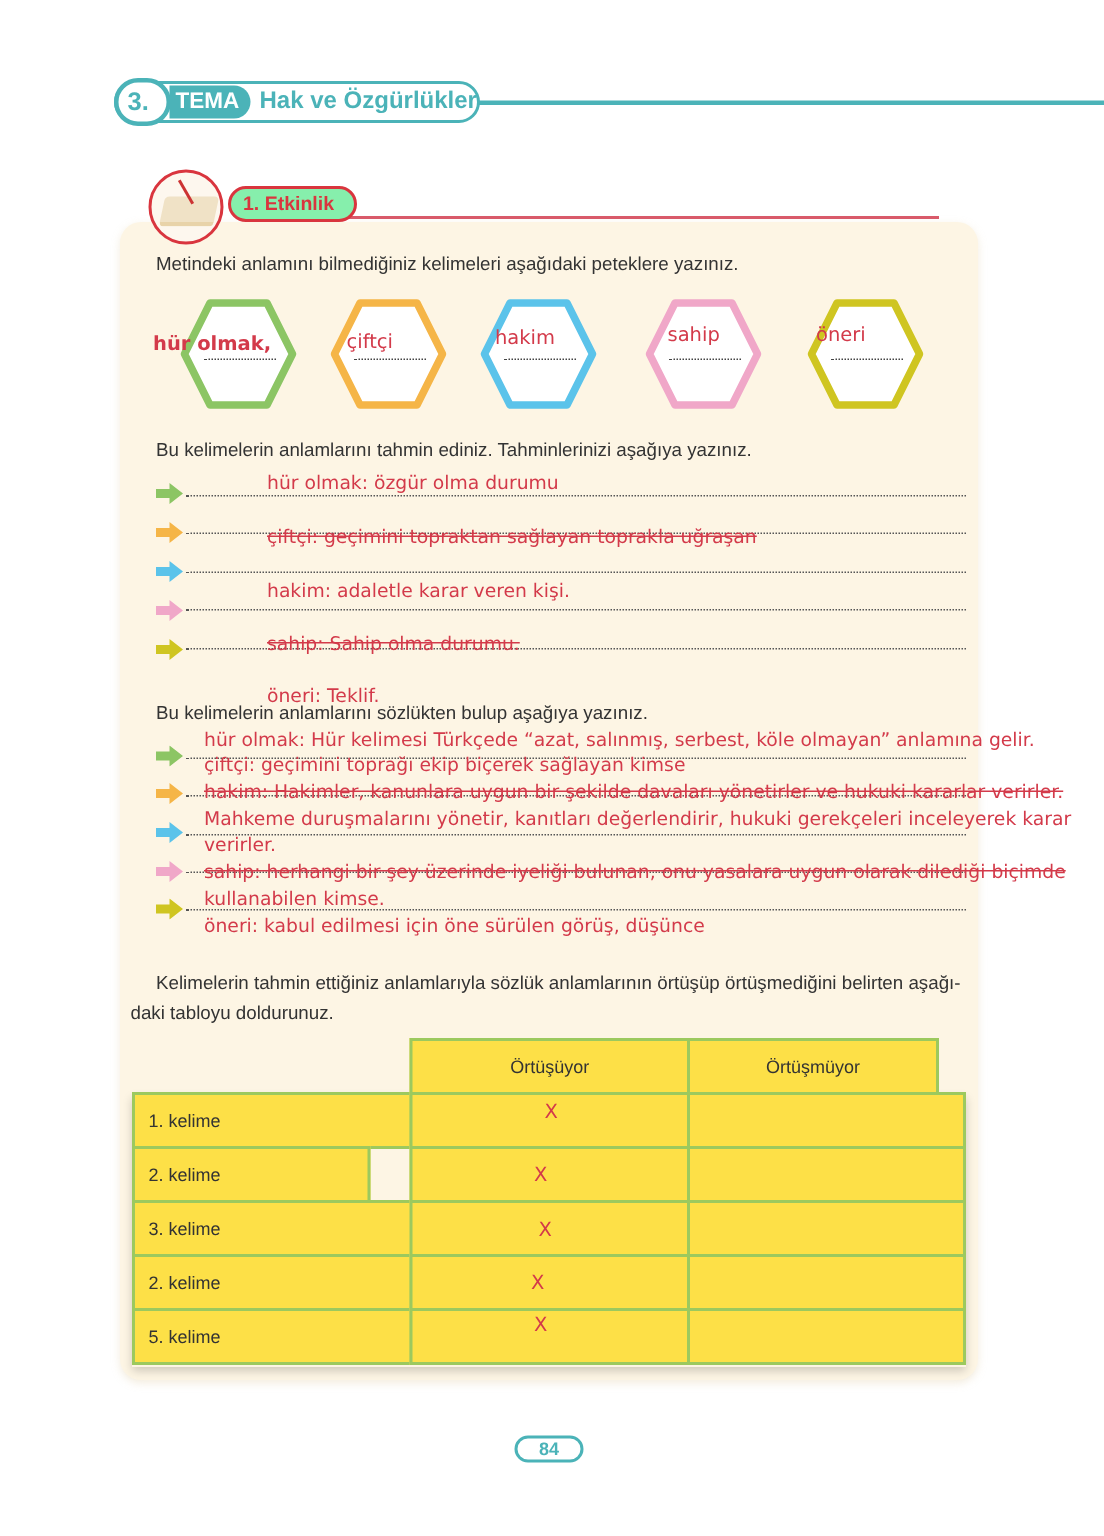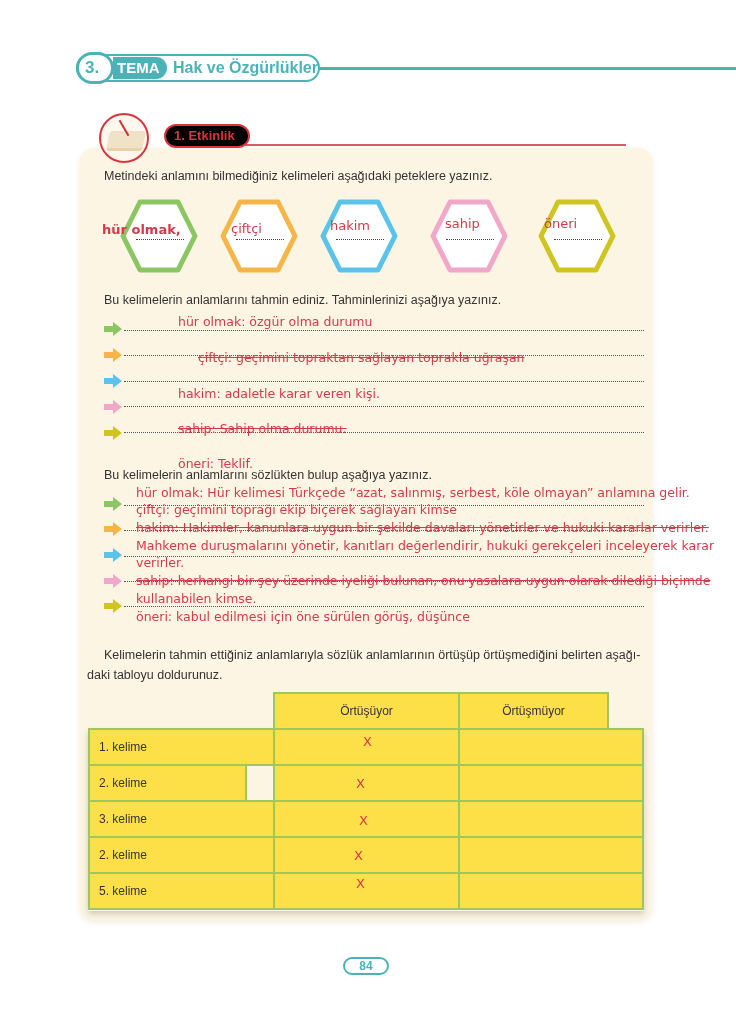--- a/index.html
+++ b/index.html
@@ -11,21 +11,21 @@
   .theme-num-text { position: absolute; left: 85px; top: 57px; color: #4bb3b8; font-weight: bold; font-size: 17px; line-height: 22px; }
   .theme-tag { position: absolute; left: 113px; top: 57px; height: 22px; width: 54px; background: #4bb3b8; color: #fff; font-weight: bold; font-size: 15px; line-height: 22px; padding-left: 4px; border-radius: 0 11px 11px 0; }
   .theme-title { position: absolute; left: 173px; top: 57px; color: #4bb3b8; font-weight: bold; font-size: 16px; line-height: 22px; }
 
   
   .panel { position: absolute; left: 80px; top: 148px; width: 572px; height: 772px; background: #fdf5e4; border-radius: 14px; box-shadow: 0 2px 6px rgba(220,200,160,0.35); }
   .act-line { position: absolute; left: 230px; top: 144px; width: 396px; height: 2px; background: #d95a6a; }
   .act-circle { position: absolute; left: 99px; top: 113px; width: 50px; height: 50px; border-radius: 25px; border: 2px solid #d9353e; background: #fdf7ee; overflow: hidden; }
   .book { position: absolute; left: 7px; top: 16px; width: 36px; height: 20px; background: #f0e2c6; border-radius: 3px; transform: skewX(-12deg); border-bottom: 3px solid #e8d3a9; }
   .pen { position: absolute; left: 22px; top: 4px; width: 2px; height: 18px; background: #c33; transform: rotate(-30deg); }
-  .act-pill { position: absolute; left: 164px; top: 124px; width: 86px; height: 24px; border: 2px solid #d9353e; border-radius: 12px; background: #000000; color: #d9353e; font-weight: bold; font-size: 13px; line-height: 20px; padding-left: 8px; }
+  .act-pill { position: absolute; left: 152px; top: 124px; width: 86px; height: 24px; border: 2px solid #d9353e; border-radius: 12px; background: #86efac; color: #d9353e; font-weight: bold; font-size: 13px; line-height: 20px; padding-left: 8px; }
 
   .instr { position: absolute; font-size: 12.5px; color: #333; }
 
   
   .hex { position: absolute; width: 78px; height: 74px; }
   .hex svg { position: absolute; left: 0; top: 0; }
   .hex .dots { position: absolute; left: 16px; top: 40px; width: 48px; border-top: 1px dotted #444; }
   .hw { position: absolute; color: #d33a4a; font-size: 13px; font-family: "DejaVu Sans", sans-serif; }
 
   
@@ -117,21 +117,21 @@
     <polygon points="0,4 9,4 9,0 18,7 9,14 9,10 0,10" fill="#cfc521"></polygon>
   </svg>
 
 <div class="dotline" style="left:124px; top:330px; width:520px;"></div>
 <div class="dotline" style="left:124px; top:355px; width:520px;"></div>
 <div class="dotline" style="left:124px; top:381px; width:520px;"></div>
 <div class="dotline" style="left:124px; top:406px; width:520px;"></div>
 <div class="dotline" style="left:124px; top:432px; width:520px;"></div>
 
 <div class="hand" style="left:178px; top:314px;">hür olmak:  özgür olma durumu</div>
-<div class="hand strike" style="left:178px; top:350px;margin-left:20px;">çiftçi: geçimini topraktan sağlayan toprakla uğraşan</div>
+<div class="hand strike" style="left:178px; top:350px;">çiftçi: geçimini topraktan sağlayan toprakla uğraşan</div>
 <div class="hand" style="left:178px; top:386px;">hakim: adaletle karar veren kişi.</div>
 <div class="hand strike" style="left:178px; top:421px;">sahip: Sahip olma durumu.</div>
 <div class="hand" style="left:178px; top:456px;">öneri: Teklif.</div>
 
 <div class="instr" style="left:104px; top:468px;text-align:center;">Bu kelimelerin anlamlarını sözlükten bulup aşağıya yazınız.</div>
 
 <svg class="arrow" style="left:104px; top:497px;" viewBox="0 0 18 14">
     <polygon points="0,4 9,4 9,0 18,7 9,14 9,10 0,10" fill="#8cc564"></polygon>
   </svg>
 <svg class="arrow" style="left:104px; top:522px;" viewBox="0 0 18 14">
@@ -161,21 +161,21 @@
 <div class="hand strike" style="left:136px; top:573px;">sahip: herhangi bir şey üzerinde iyeliği bulunan, onu yasalara uygun olarak dilediği biçimde</div>
 <div class="hand" style="left:136px; top:591px;">kullanabilen kimse.</div>
 <div class="hand" style="left:136px; top:609px;">öneri: kabul edilmesi için öne sürülen görüş, düşünce</div>
 
 <div class="instr" style="left:104px; top:648px;">Kelimelerin tahmin ettiğiniz anlamlarıyla sözlük anlamlarının örtüşüp örtüşmediğini belirten aşağı-</div>
 <div class="instr" style="left:87px; top:668px;">daki tabloyu doldurunuz.</div>
 
 <div class="tbl-shadow"></div>
 
 <div class="cell head" style="left:273px; top:692px; width:187px; height:38px;">Örtüşüyor</div>
-<div class="cell head" style="left:458px; top:692px; width:151px; height:38px;">Örtüşmüyor</div>
+<div class="cell head" style="left:458px; top:692px; width:168px; height:38px;">Örtüşmüyor</div>
 
 <div class="cell label" style="left:88px; top:728px; width:187px; height:38px;">1. kelime</div>
 <div class="cell" style="left:273px; top:728px; width:187px; height:38px;"></div>
 <div class="cell" style="left:458px; top:728px; width:186px; height:38px;"></div>
 
 <div class="cell label" style="left:88px; top:764px; width:159px; height:38px;">2. kelime</div>
 <div class="cell" style="left:273px; top:764px; width:187px; height:38px;"></div>
 <div class="cell" style="left:458px; top:764px; width:186px; height:38px;"></div>
 
 <div class="cell label" style="left:88px; top:800px; width:226px; height:38px;">3. kelime</div>

